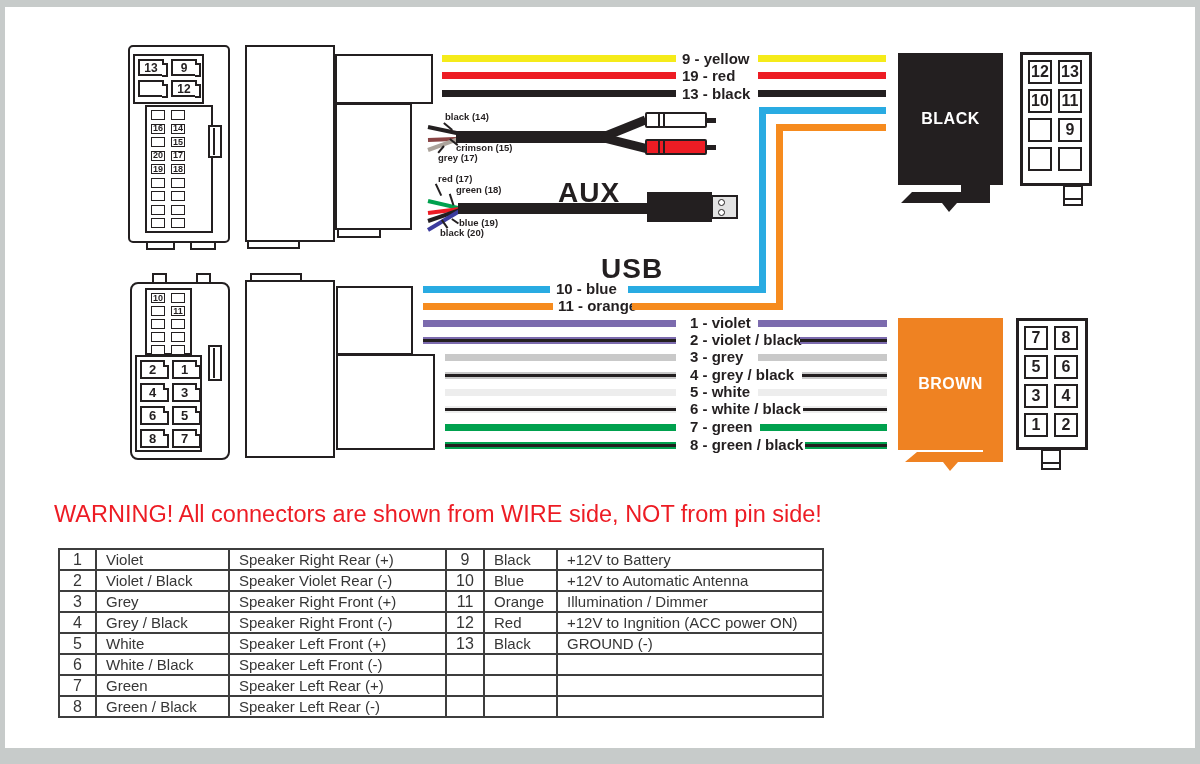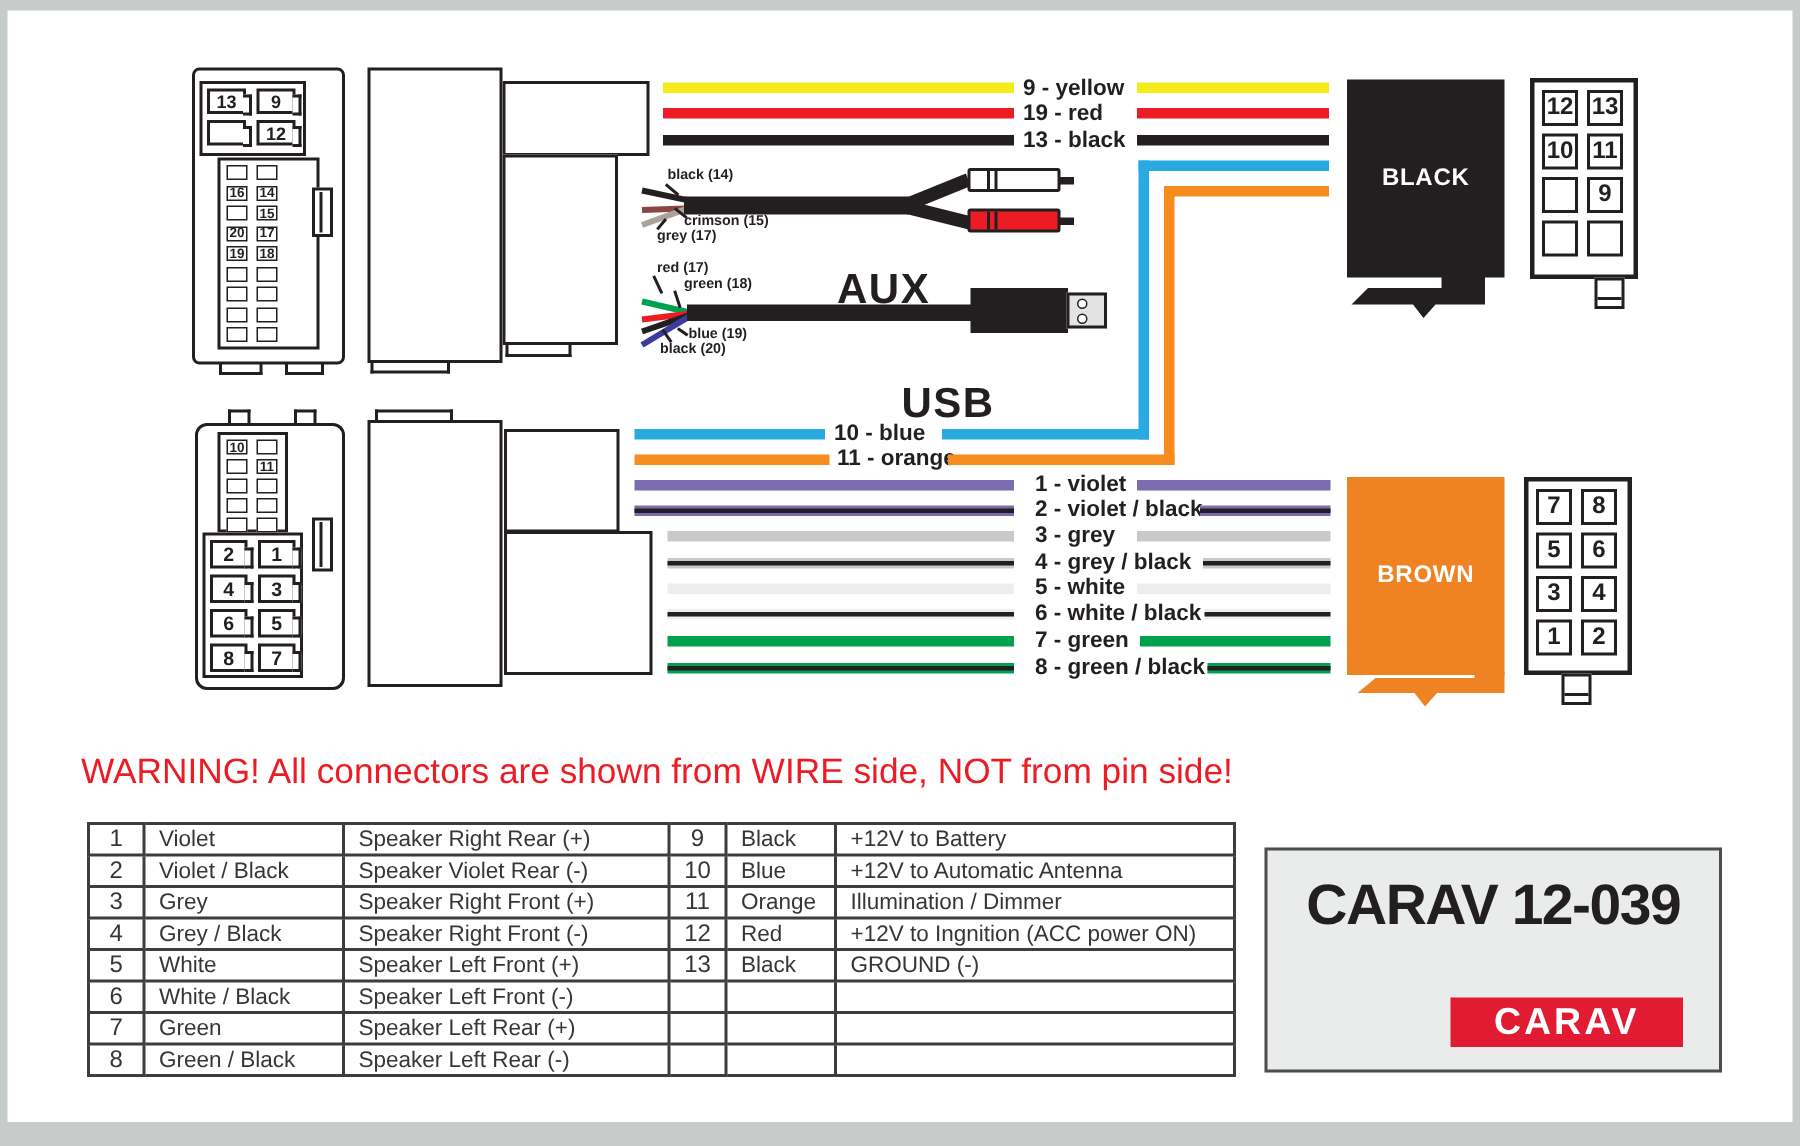--- a/index.html
+++ b/index.html
@@ -384,19 +384,13 @@
       <td class="pin">8</td>
       <td>Green / Black</td>
       <td>Speaker Left Rear (-)</td>
       <td class="pin"></td>
       <td></td>
       <td></td>
     </tr>
   </tbody>
     </table>
 
-  <div id="product-box">
-    <div id="product-title">CARAV 12-039</div>
-    <div id="brand-logo" style="background: rgb(225, 27, 49);">
-      <span>CARAV</span>
-    </div>
-  </div>
 </div>
 
 </body></html>

